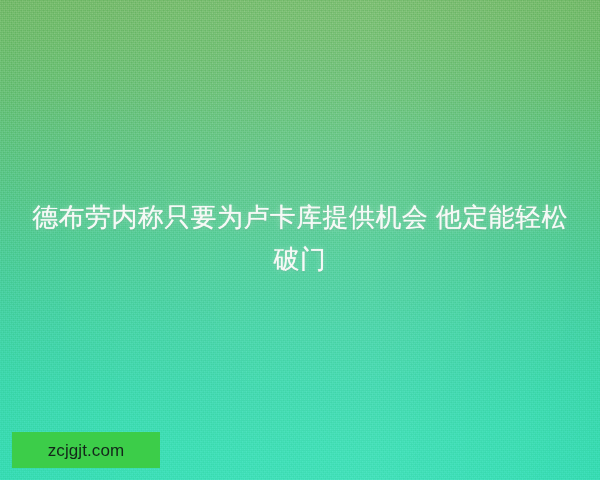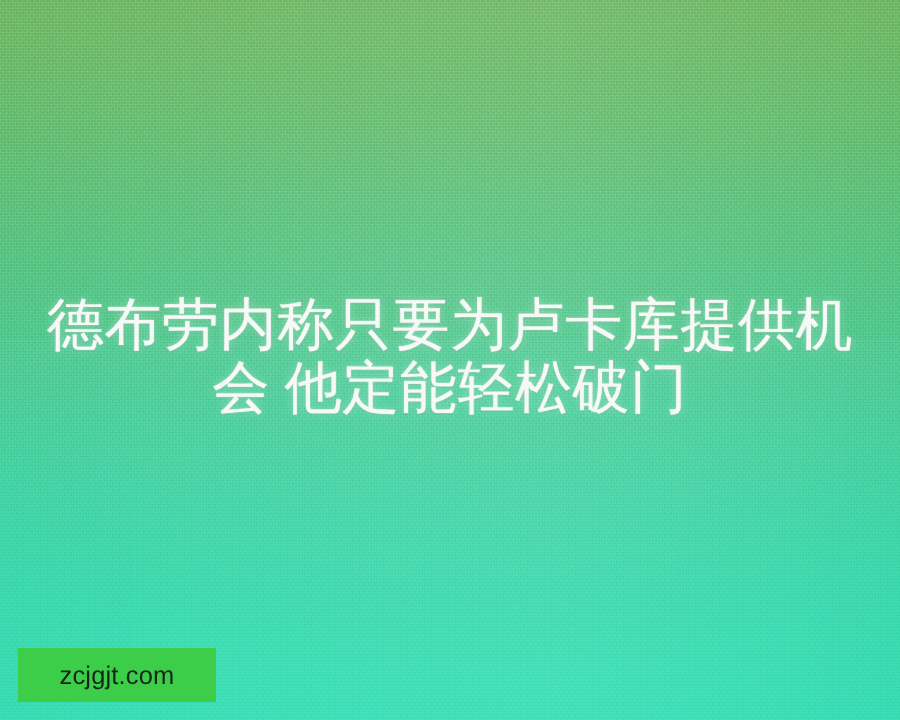--- a/index.html
+++ b/index.html
@@ -93,40 +93,39 @@
     justify-content: flex-start;
     padding: 0 26px;
     box-sizing: border-box;
   }
 
   .headline {
     margin: 0;
     width: 100%;
     max-width: 540px;
     text-align: center;
-    font-size: 38px;
+    font-size: 26px;
     line-height: 42px;
     font-weight: 400;
     letter-spacing: 0.4px;
     color: #f6f9f6;
     text-shadow:
       0 0 1px rgba(255,255,255,0.85),
       0 0 6px rgba(255,255,255,0.35),
       0 1px 2px rgba(40,110,80,0.28);
     white-space: pre-wrap;
     word-break: break-word;
-    font-family: Liberation Serif, serif;
   }
 
   
   .watermark {
     position: absolute;
     left: 12px;
     top: 432px;
-    width: 132px;
+    width: 148px;
     height: 36px;
     background: #3ccd49;
     display: flex;
     align-items: center;
     justify-content: center;
     box-sizing: border-box;
   }
 
   .watermark-text {
     font-size: 17px;

